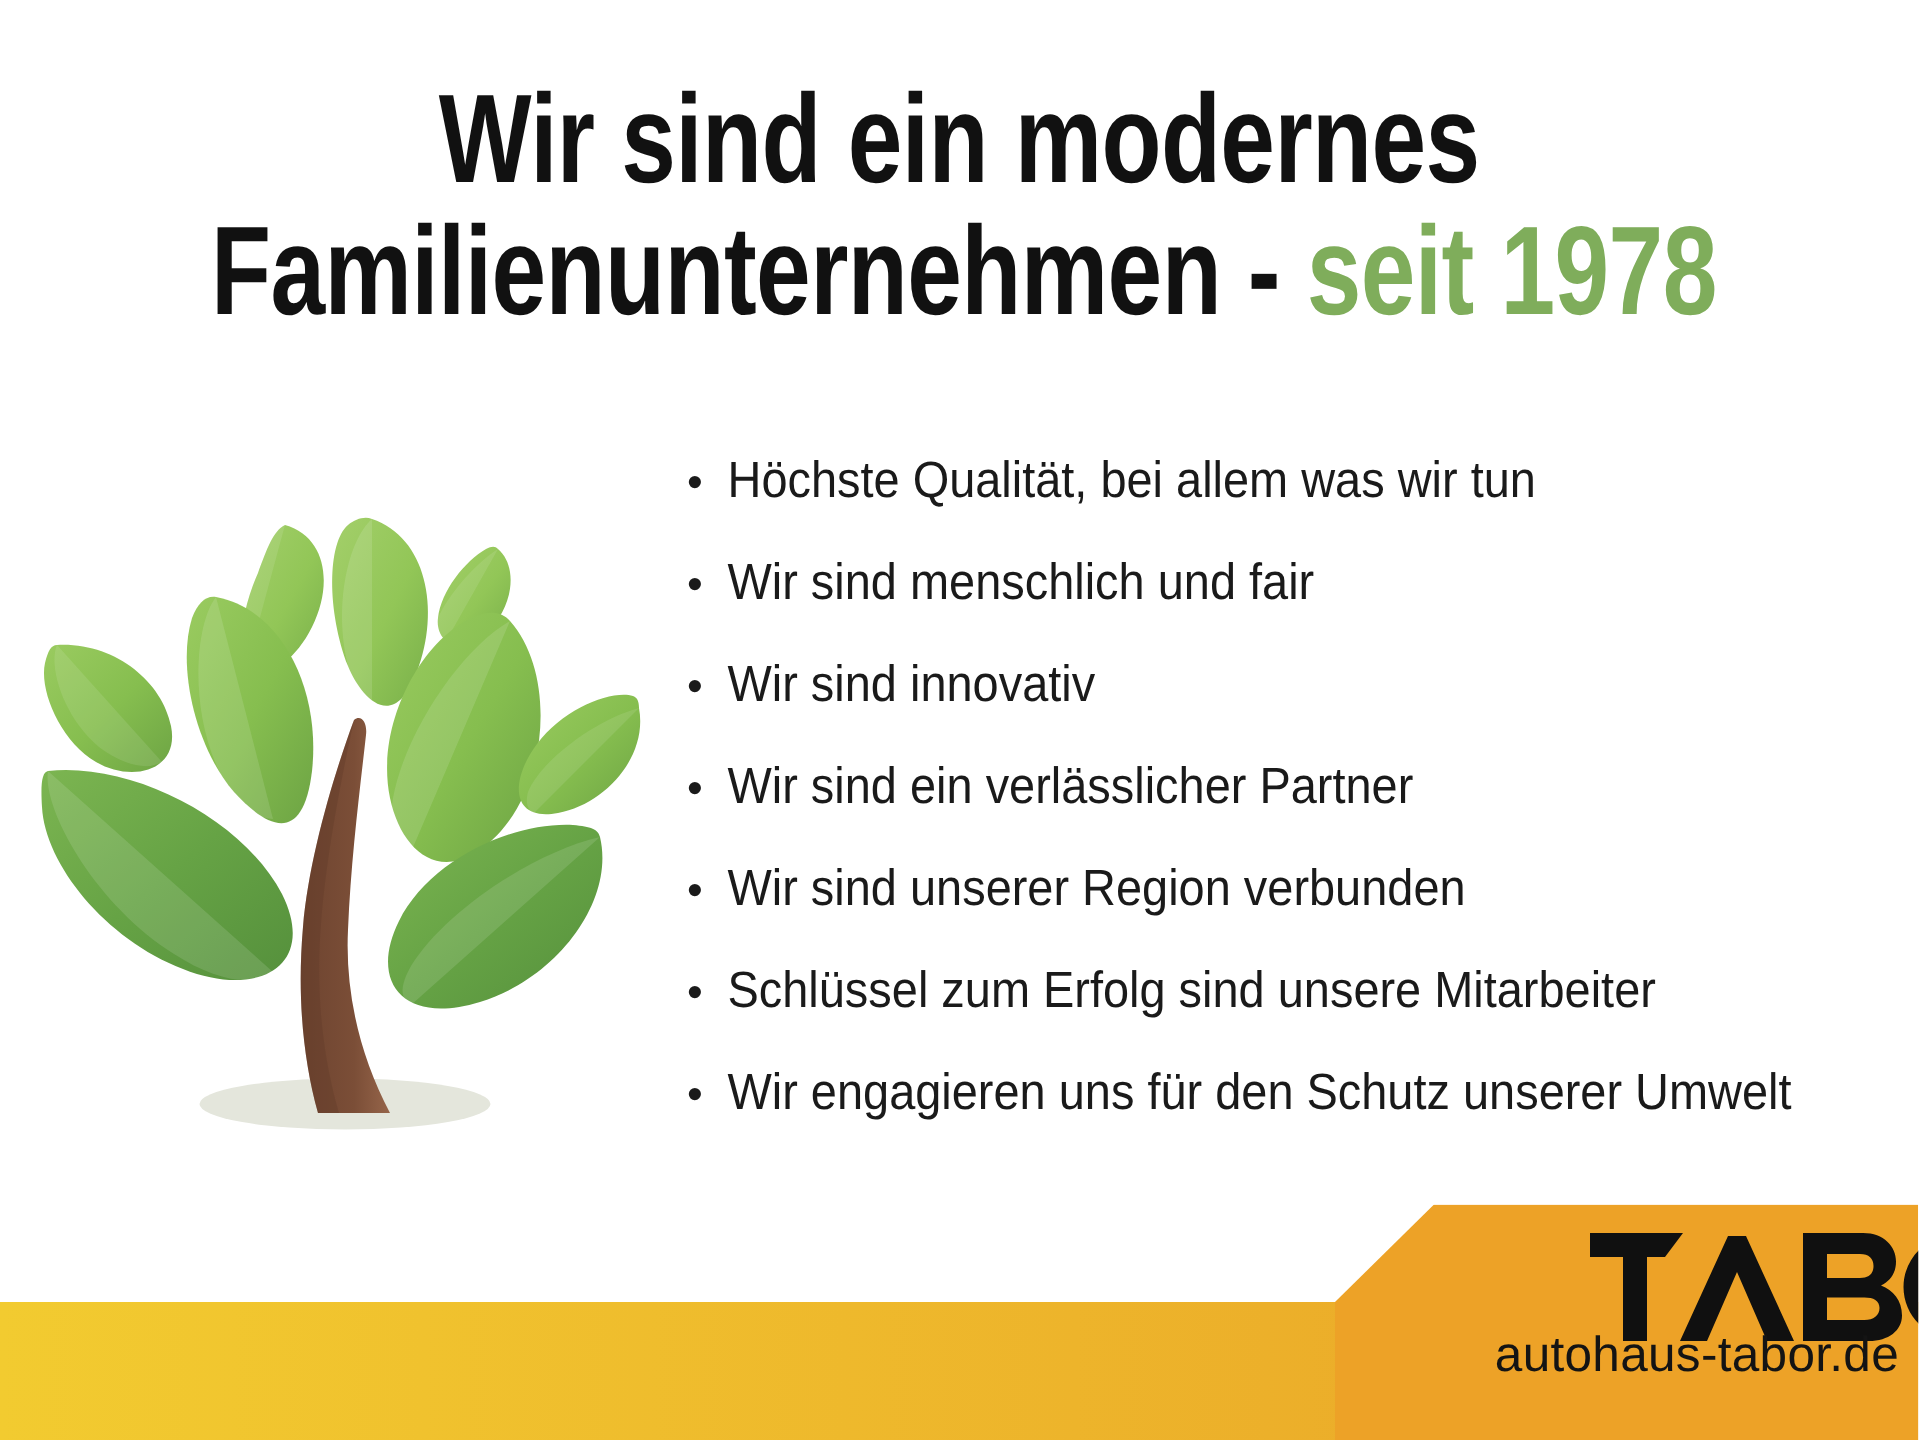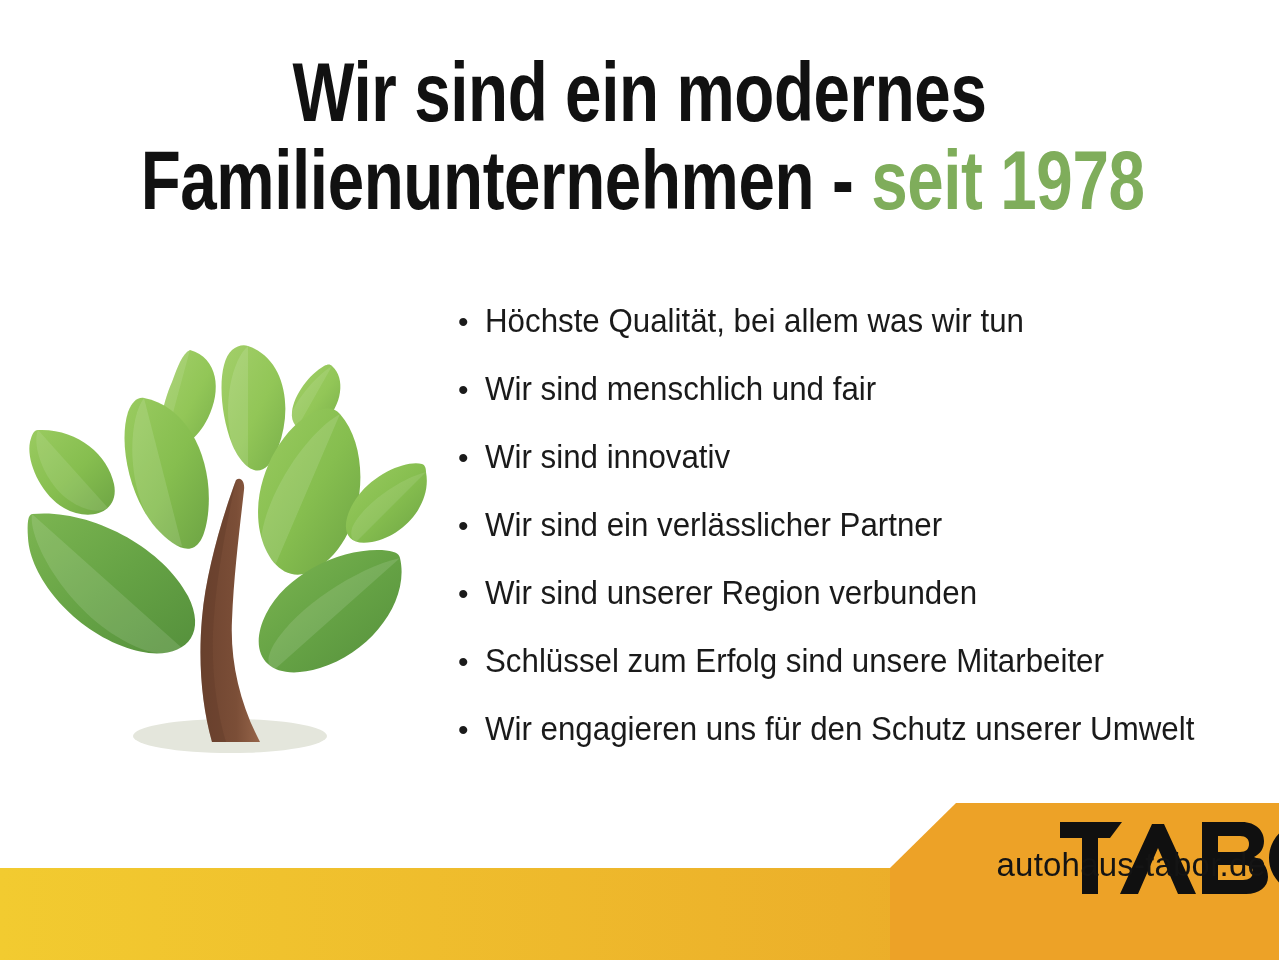--- a/index.html
+++ b/index.html
@@ -107,21 +107,21 @@
     position: absolute;
     left: 1060px;
     top: 822px;
     width: 300px;
     height: 72px;
   }
   .logo-wordmark svg { display: block; }
   .logo-url {
     position: absolute;
     left: 890px;
-    top: 846px;
+    top: 884px;
     width: 376px;
     text-align: right;
     font-family: "Liberation Sans", sans-serif;
     font-size: 33px;
     line-height: 38px;
     color: #141414;
     letter-spacing: 0.2px;
   }
 </style>
 </head>

